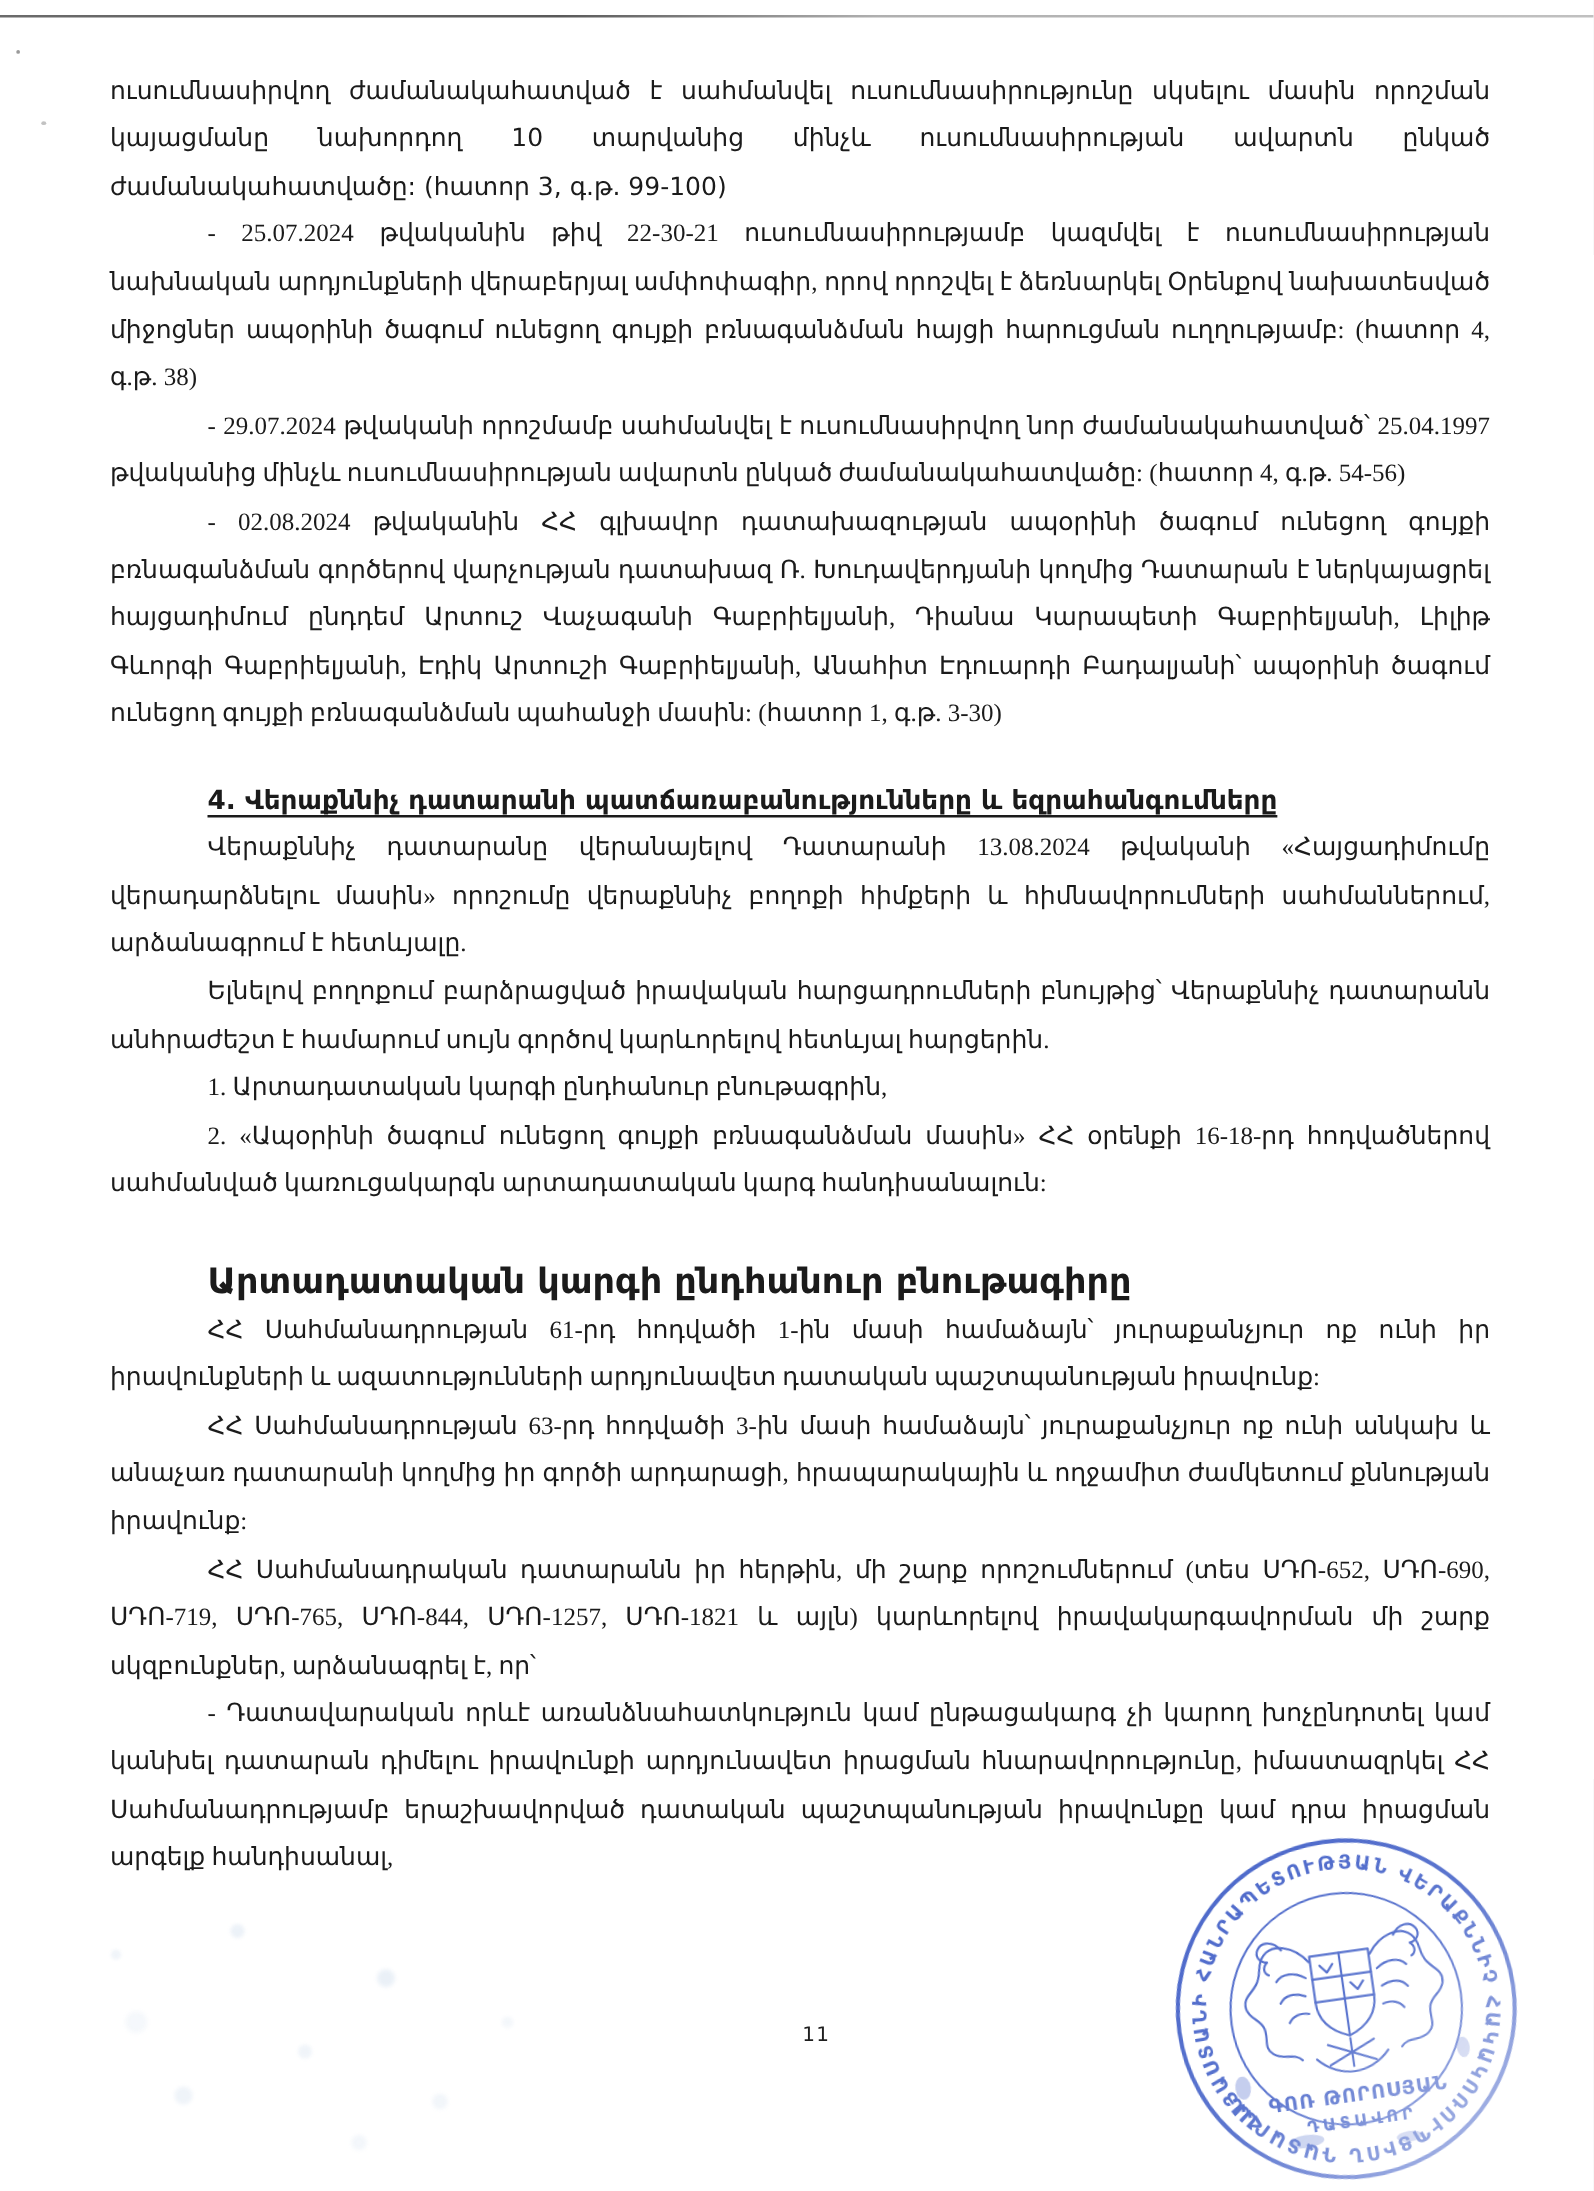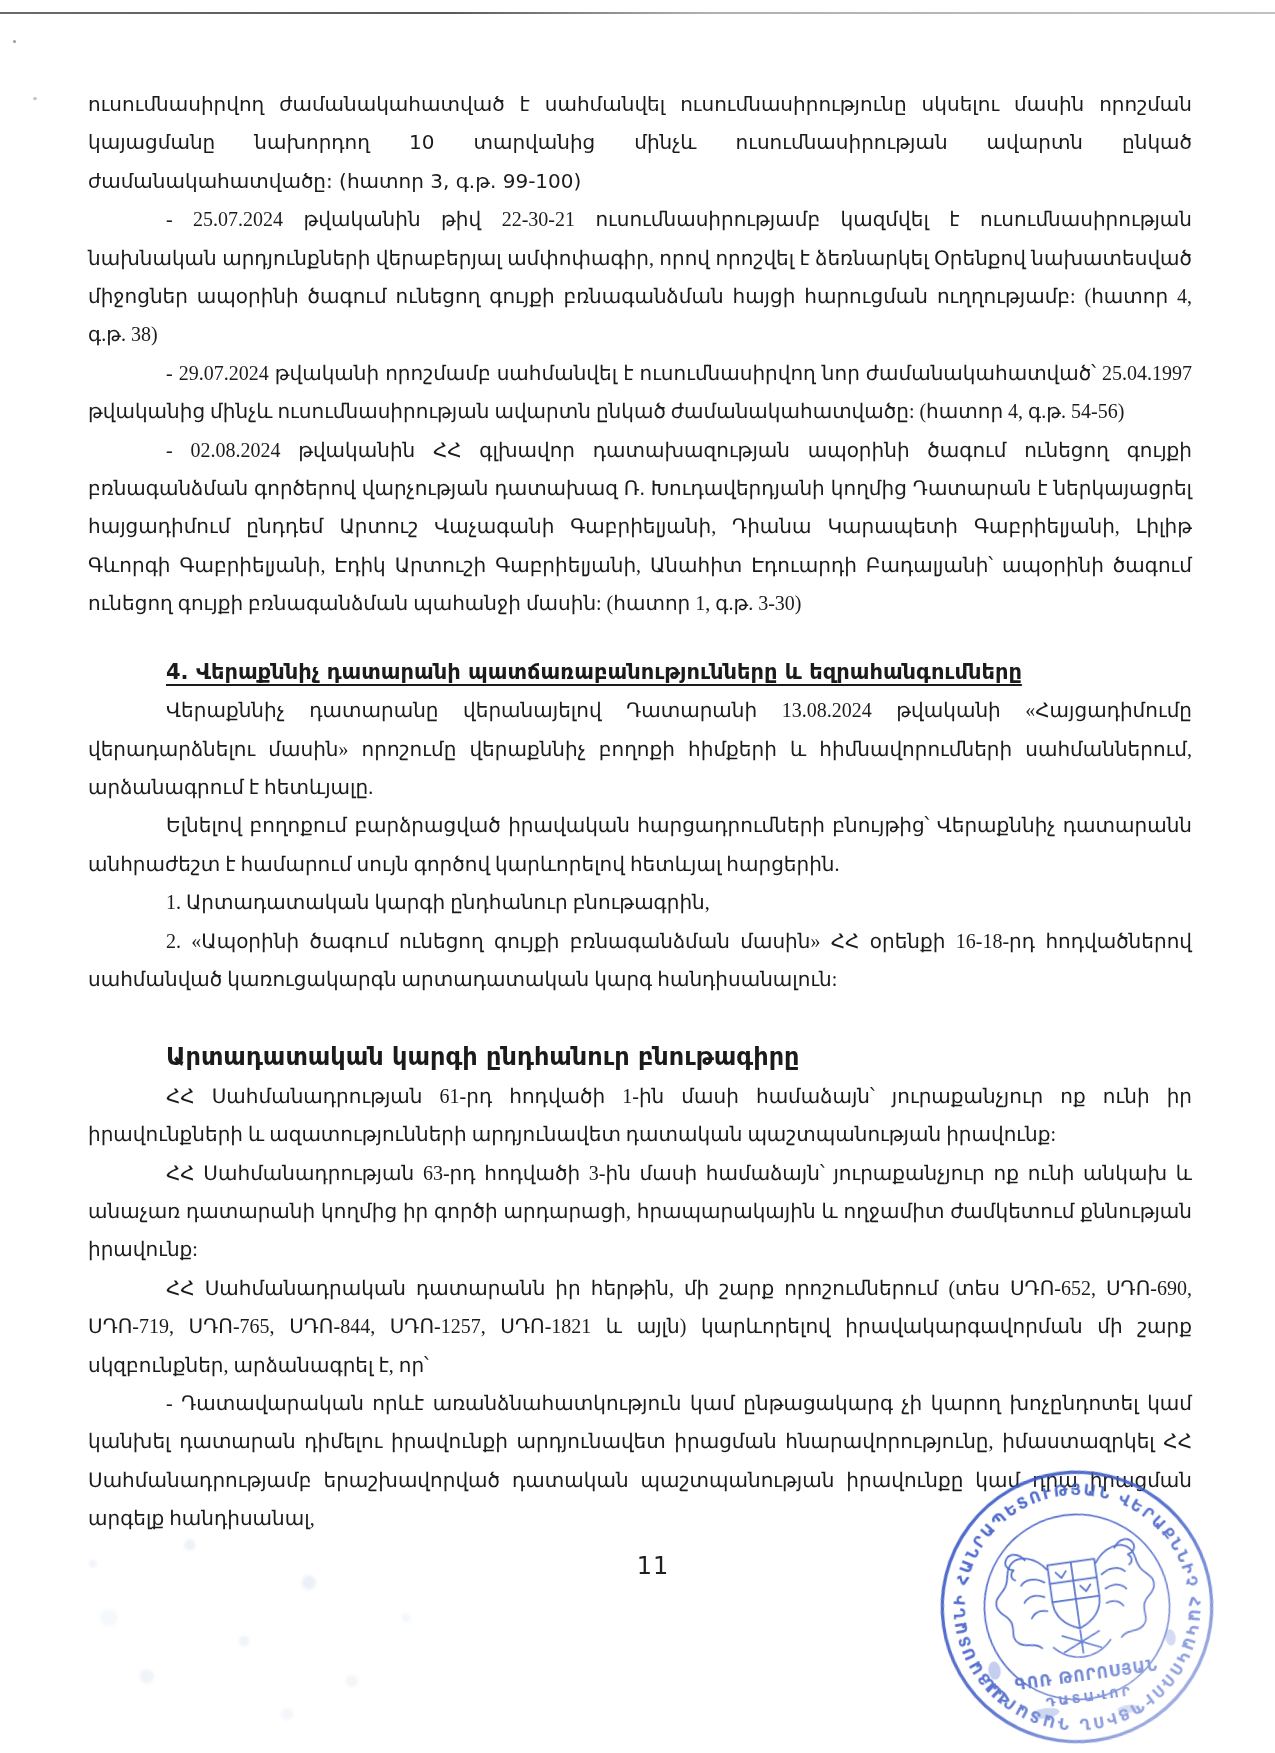--- a/index.html
+++ b/index.html
@@ -8,34 +8,34 @@
     position:relative;width:1275px;height:1753px;background:#ffffff;overflow:hidden;
     font-family:"DejaVu Sans",sans-serif;color:#1b1b1b;
   }
   .scan-topline{
     position:absolute;top:12px;left:0;width:100%;height:2px;
     background:linear-gradient(90deg,rgba(70,70,70,.8) 0%,rgba(60,60,60,.85) 35%,rgba(110,110,110,.55) 55%,rgba(130,130,130,.5) 100%);
   }
   .speck{position:absolute;background:#9a9a9a;border-radius:50%;}
   .textblock{
     position:absolute;left:88px;top:53px;width:1104px;
-    font-size:20px;line-height:38.4px;text-align:justify;margin-top:32px;
+    font-size:20px;line-height:38.4px;text-align:justify;
   }
   .textblock p{margin:0;}
   .textblock p.indent{text-indent:78px;font-family:Liberation Serif, serif;}
   h1.section{
     font-size:21px;line-height:38.4px;font-weight:bold;margin:30px 0 0 78px;
     text-decoration:underline;text-underline-offset:5px;text-decoration-thickness:1.6px;
   }
   h2.sub{
-    font-size:24px;line-height:38.4px;font-weight:bold;margin:40px 0 0 0;text-indent:78px;
+    font-size:28px;line-height:38.4px;font-weight:bold;margin:40px 0 0 0;text-indent:78px;
   }
   .pagenum{
-    position:absolute;top:1552px;left:653px;transform:translateX(-50%);
-    font-size:24px;color:#1f1f1f;letter-spacing:1px;
+    position:absolute;top:1618px;left:653px;transform:translateX(-50%);
+    font-size:16px;color:#1f1f1f;letter-spacing:1px;
   }
   .stamp{
     position:absolute;left:933px;top:1463px;width:288px;height:288px;
     transform:rotate(-8deg);opacity:.93;filter:blur(.35px);
   }
   .stamp-smudge{
     position:absolute;left:28px;top:1512px;width:540px;height:235px;opacity:.55;filter:blur(1.2px);
     background-image:
       radial-gradient(circle at 12% 22%, rgba(120,160,205,.20) 3px, transparent 5px),
       radial-gradient(circle at 30% 14%, rgba(120,160,205,.25) 4px, transparent 7px),

